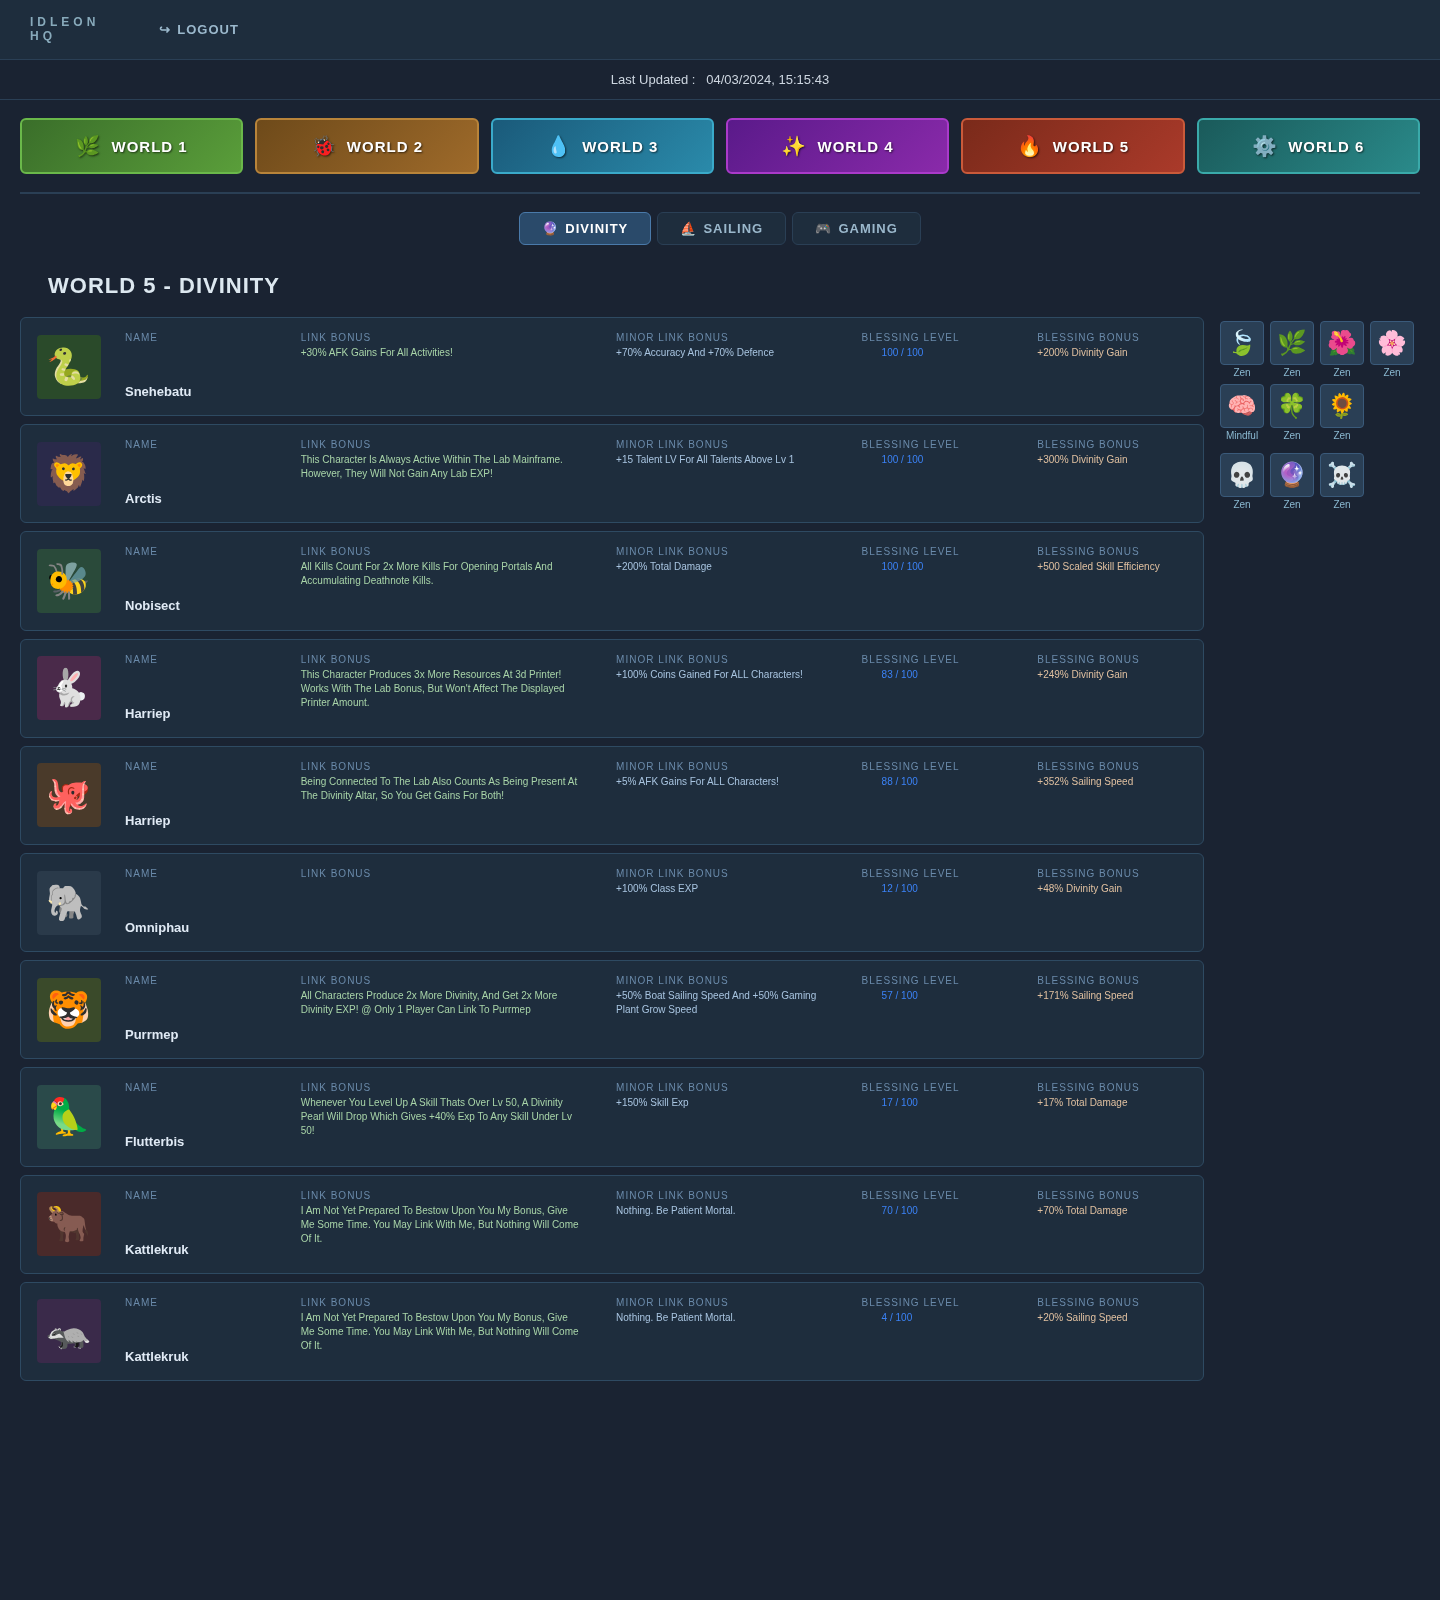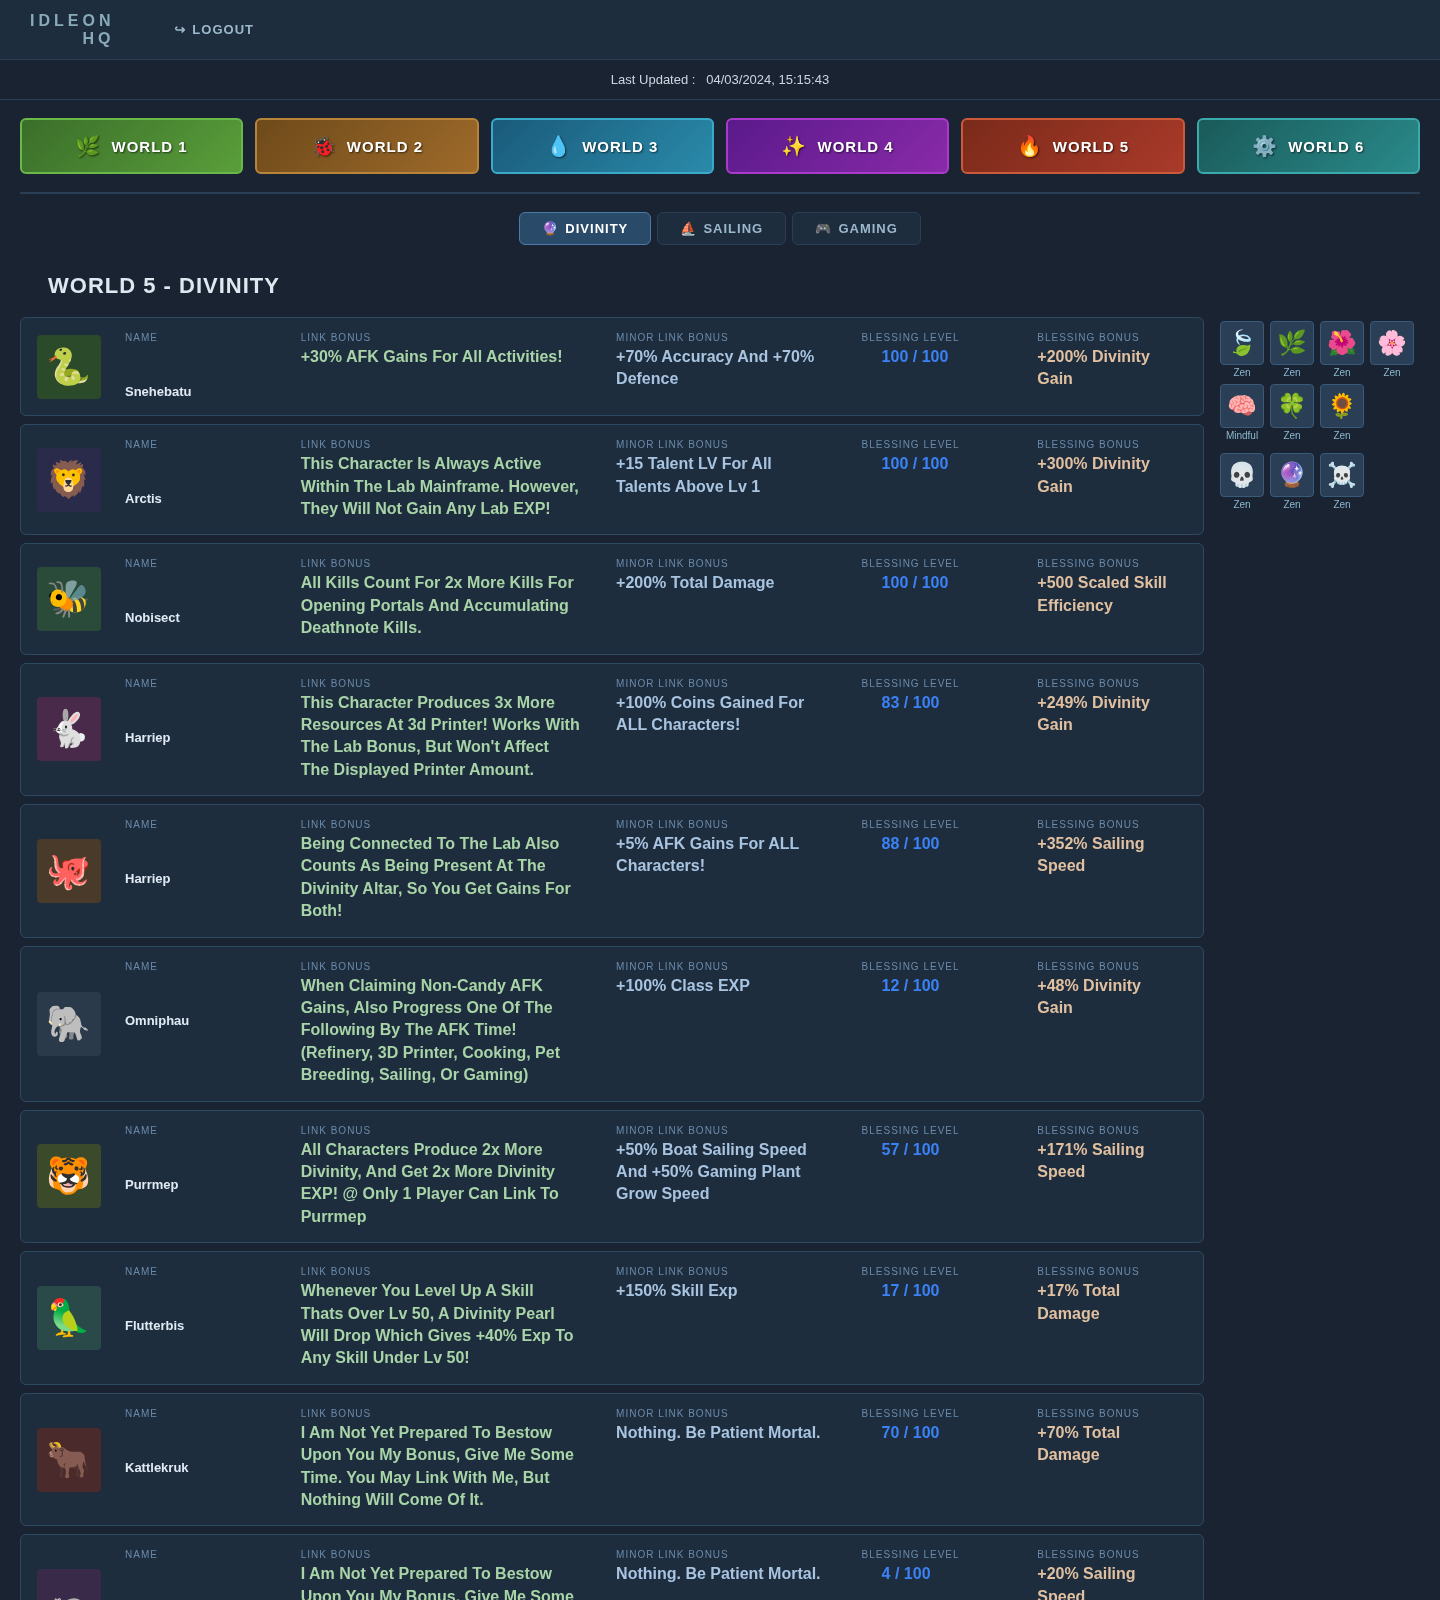--- a/index.html
+++ b/index.html
@@ -22,24 +22,24 @@
     .logo {
       color: #fff;
       font-size: 22px;
       font-weight: bold;
       letter-spacing: 2px;
       line-height: 1.1;
       margin-right: 60px;
     }
     .logo span {
       display: block;
-      font-size: 16px;
+      font-size: 12px;
       letter-spacing: 4px;
       color: #8ab;
-      text-align: right;
+      text-align: left;
     }
     .nav {
       display: flex;
       gap: 10px;
       flex: 1;
       justify-content: center;
     }
     .nav-item {
       color: #9bb8cc;
       font-size: 13px;
@@ -198,24 +198,23 @@
       padding: 0 10px;
     }
     .deity-col-label {
       font-size: 10px;
       color: #6a8aaa;
       letter-spacing: 1px;
       margin-bottom: 3px;
       text-transform: uppercase;
     }
     .deity-col-value {
-      font-size: 16px;
+      font-size: 10px;
       color: #cdd6e0;
       line-height: 1.4;
-      font-weight: bold;
     }
     .deity-col-value.name {
       font-size: 13px;
       font-weight: 600;
       color: #e0eaf5;
       margin-top: 40px;
     }
     .deity-col-value.bonus {
       color: #a8d4a8;
     }
@@ -474,21 +473,20 @@
     <div class="deity-avatar" style="background:#2a3a4a">
       🐘
     </div>
     <div class="deity-info">
       <div class="deity-col">
         <div class="deity-col-label">Name</div>
         <div class="deity-col-value name">Omniphau</div>
       </div>
       <div class="deity-col" style="flex:2">
         <div class="deity-col-label">Link Bonus</div>
-        <div class="deity-col-value bonus">When Claiming Non-Candy AFK Gains, Also Progress One Of The Following By The AFK Time! (Refinery, 3D Printer, Cooking, Pet Breeding, Sailing, Or Gaming)</div>
       </div>
       <div class="deity-col" style="flex:1.5">
         <div class="deity-col-label">Minor Link Bonus</div>
         <div class="deity-col-value minor-bonus">+100% Class EXP</div>
       </div>
       <div class="deity-col">
         <div class="deity-col-label">Blessing Level</div>
         <div class="deity-col-value level">12 / 100</div>
       </div>
       <div class="deity-col">

